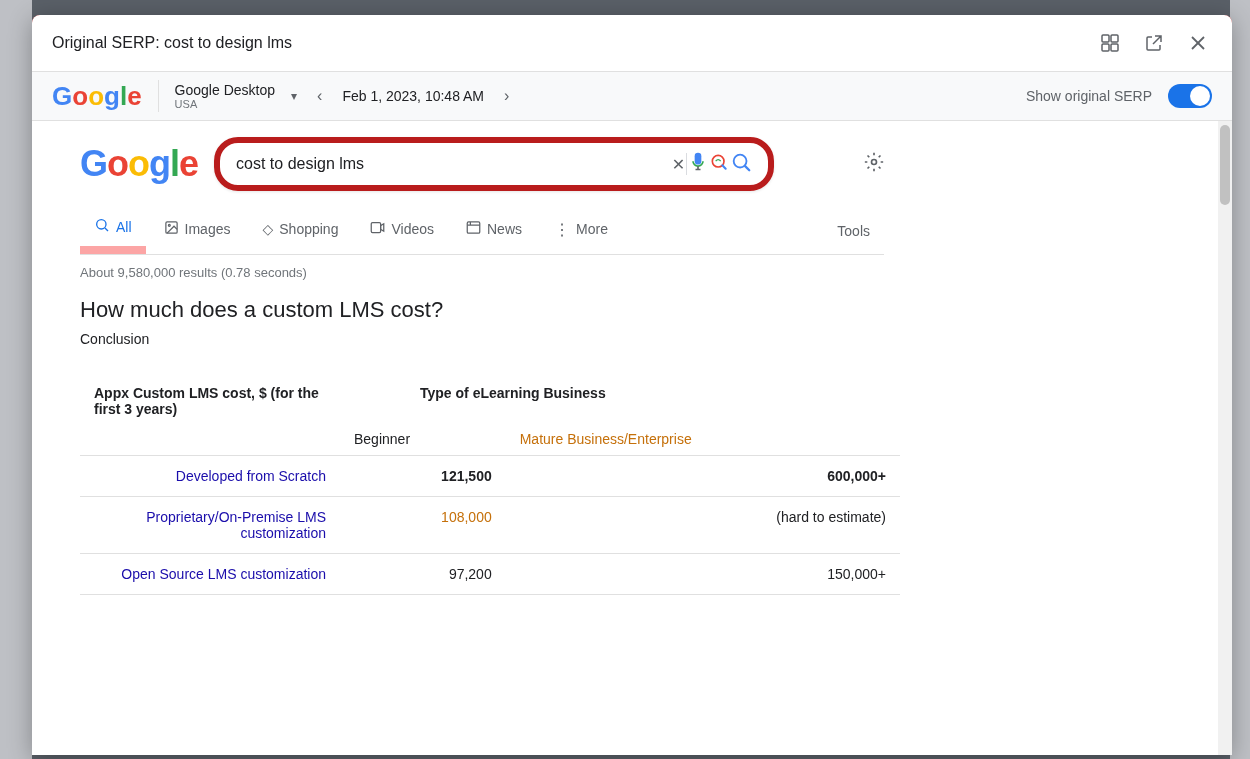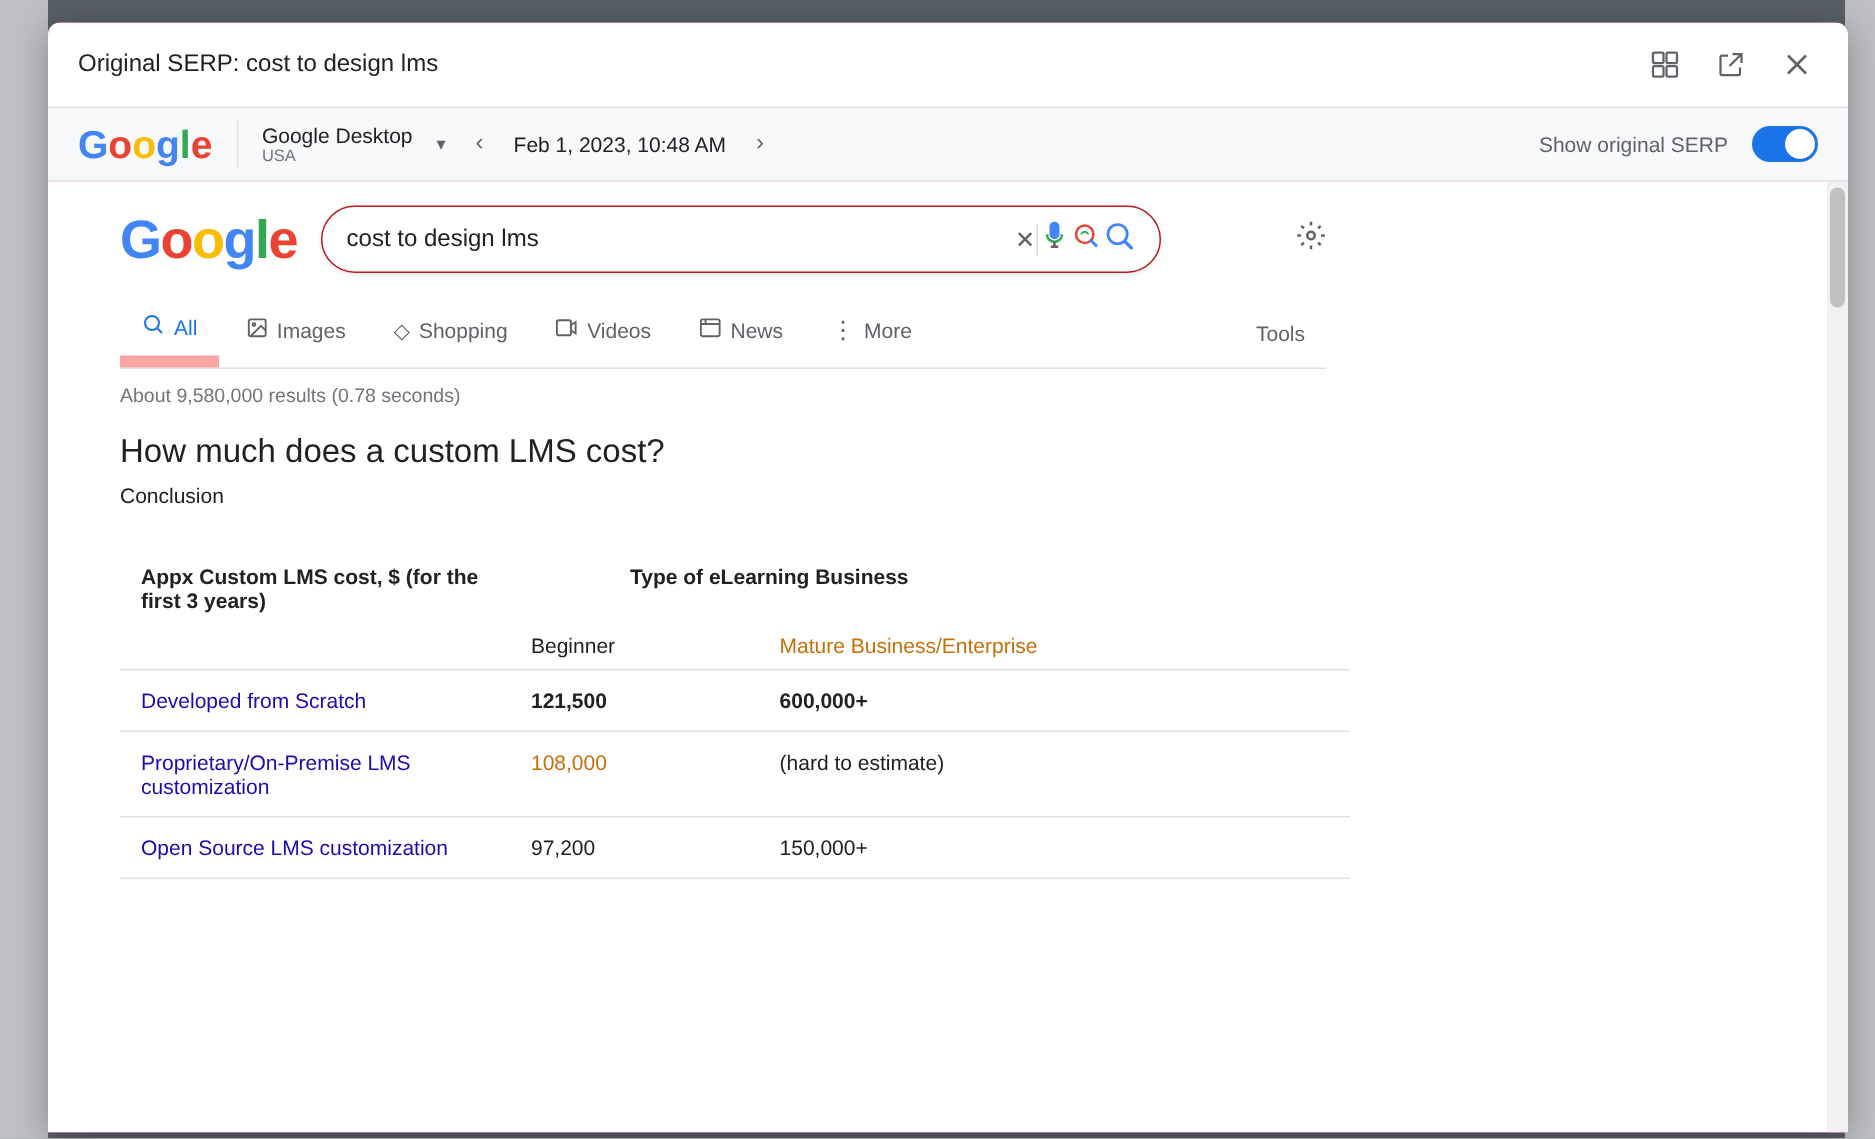--- a/index.html
+++ b/index.html
@@ -11,21 +11,21 @@
       overflow: hidden;
       position: relative;
     }
 
     .modal-overlay {
       position: absolute;
       top: 15px;
       left: 32px;
       right: 0;
       width: 1200px;
-      background: #ec4899;
+      background: #b91c1c;
       border-radius: 8px 8px 0 0;
       box-shadow: 0 4px 24px rgba(0,0,0,0.3);
       display: flex;
       flex-direction: column;
       height: 740px;
       overflow: hidden;
     }
 
     
     .title-bar {
@@ -155,21 +155,21 @@
     }
     .google-logo {
       font-size: 36px;
       font-weight: 700;
       letter-spacing: -1px;
       flex-shrink: 0;
     }
     .search-bar {
       display: flex;
       align-items: center;
-      border: 1px solid #b91c1c;
+      border: 6px solid #b91c1c;
       border-radius: 24px;
       padding: 8px 16px;
       width: 560px;
       box-shadow: 0 1px 3px rgba(0,0,0,0.1);
       gap: 1px;
     }
     .search-input-text {
       flex: 1;
       font-size: 16px;
       color: #202124;
@@ -265,20 +265,21 @@
     .sub-header td {
       color: #70757a;
       padding-top: 4px;
       padding-bottom: 8px;
       border-bottom: 1px solid #e0e0e0;
     }
     .data-row td {
       border-bottom: 1px solid #e0e0e0;
       padding-top: 12px;
       padding-bottom: 12px;
+      text-align: right;
     }
     .row-label { color: #1a0dab; font-size: 14px; }
     .row-value-bold { font-weight: 700; color: #202124; font-size: 14px; }
     .row-value-link { color: #c5700a; font-size: 14px; margin-top: 12px; }
     .row-value-normal { color: #202124; font-size: 14px; }
 
     
     .bg-content {
       position: absolute;
       left: 0;

